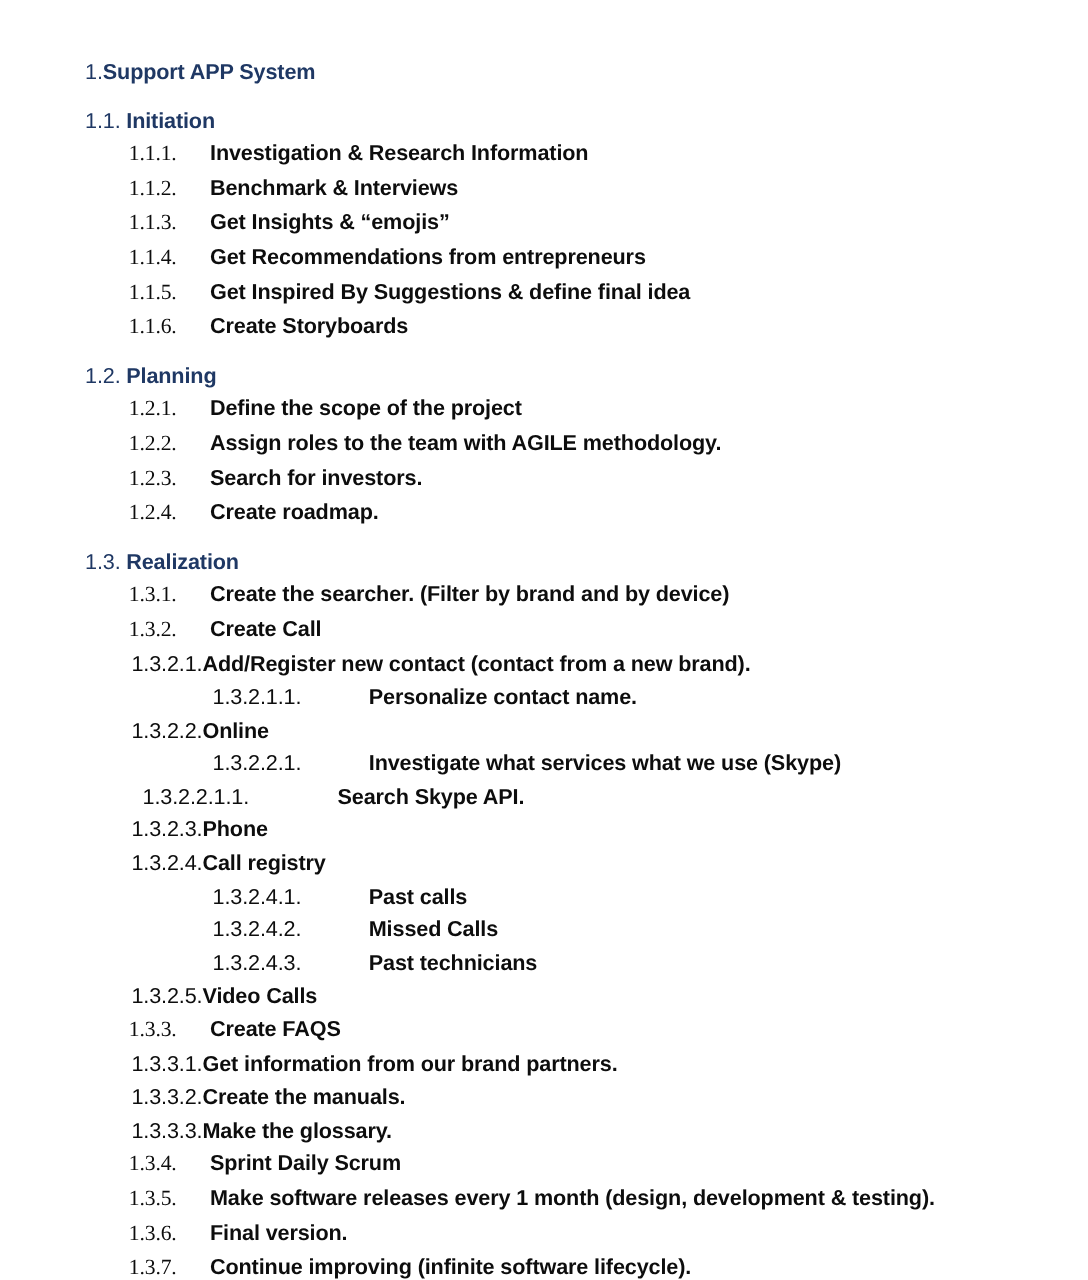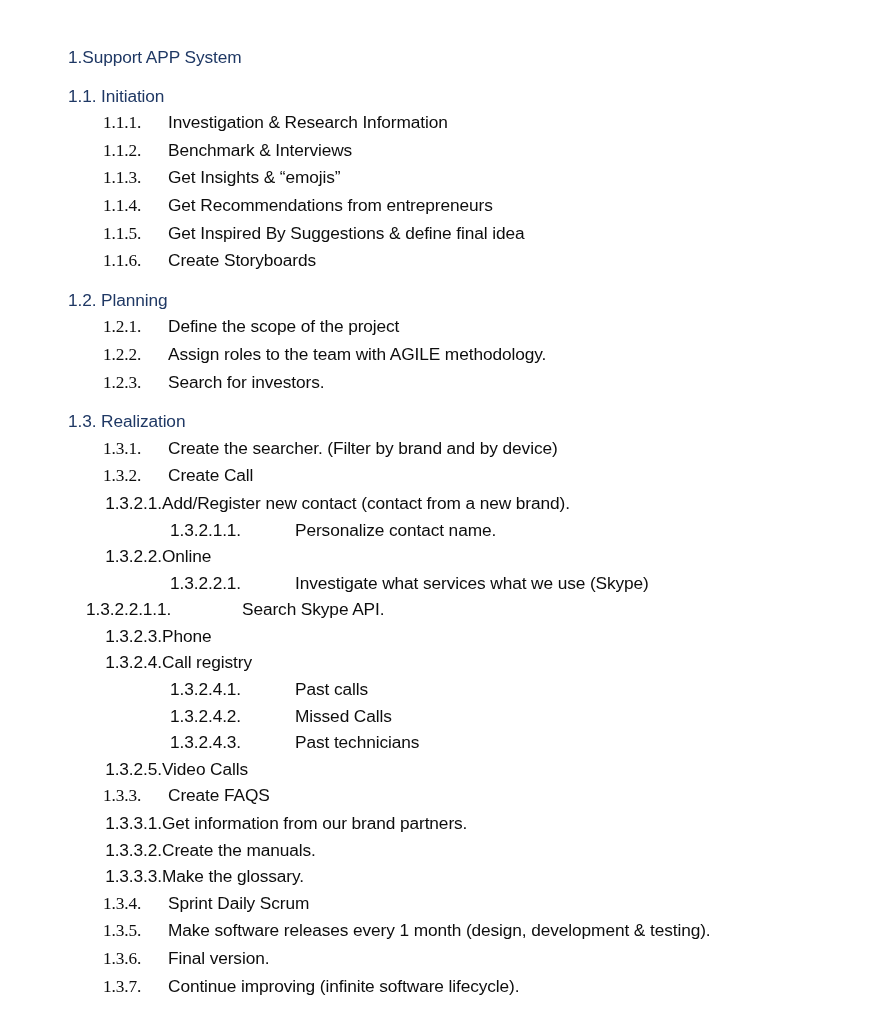--- a/index.html
+++ b/index.html
@@ -30,33 +30,34 @@
     display: flex;
     align-items: baseline;
     white-space: pre;
   }
   .num {
     display: inline-block;
     flex: 0 0 auto;
   }
   .txt {
     display: inline-block;
+    font-weight: bold;
   }
   
   .lv0 { padding-left: 68px; }
   .lv0 .num { min-width: 0; }
   .lv1 { padding-left: 68px; margin-top: 12px; }
   .lv1 .num { min-width: 33px; }
   .lv2 { padding-left: 103px; }
   .lv2 .num { min-width: 65px; font-family: Liberation Serif, serif; }
   .lv3 { padding-left: 67px; text-align: right; }
   .lv3 .num { min-width: 95px; }
   .lv4 { padding-left: 170px; align-items: center; }
   .lv4 .num { min-width: 125px; }
-  .lv5 { padding-left: 86px; }
+  .lv5 { padding-left: 114px; }
   .lv5 .num { min-width: 156px; }
 
   .heading { color: #1f3864; }
 </style>
 </head>
 <body>
 
 <div class="doc-page">
   <div class="outline" id="outline">
       <div class="row lv0 heading">
@@ -87,20 +88,23 @@
     <span class="num">1.2.</span><span class="txt">Planning</span>
   </div>
       <div class="row lv2">
     <span class="num">1.2.1.</span><span class="txt">Define the scope of the project</span>
   </div>
       <div class="row lv2">
     <span class="num">1.2.2.</span><span class="txt">Assign roles to the team with AGILE methodology.</span>
   </div>
       <div class="row lv2">
     <span class="num">1.2.3.</span><span class="txt">Search for investors.</span>
+  </div>
+      <div class="row lv2">
+    <span class="num">1.2.4.</span><span class="txt">Create roadmap.</span>
   </div>
       <div class="row lv1 heading">
     <span class="num">1.3.</span><span class="txt">Realization</span>
   </div>
       <div class="row lv2">
     <span class="num">1.3.1.</span><span class="txt">Create the searcher. (Filter by brand and by device)</span>
   </div>
       <div class="row lv2">
     <span class="num">1.3.2.</span><span class="txt">Create Call</span>
   </div>

